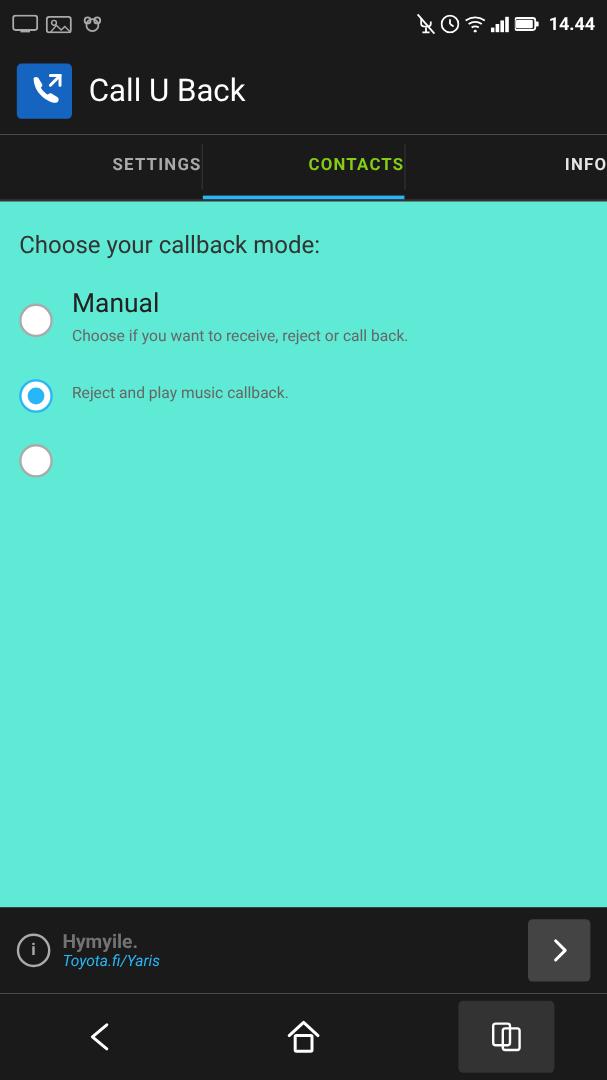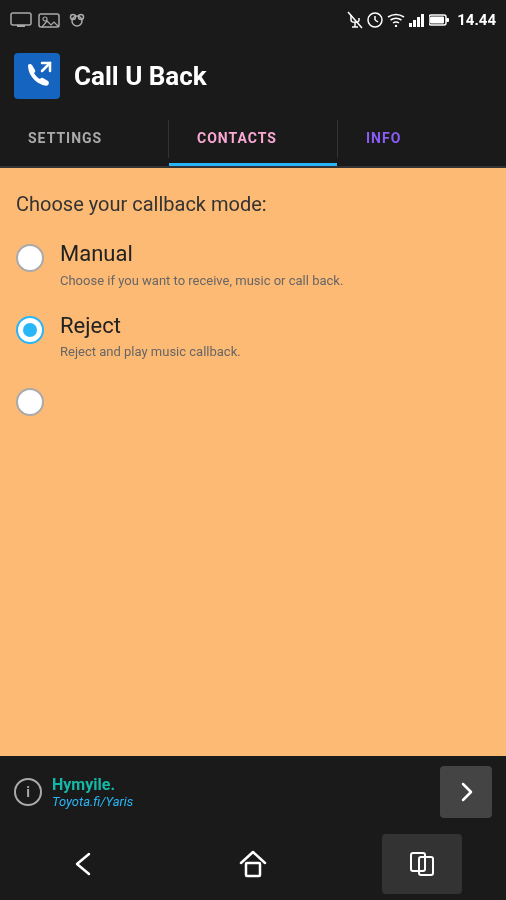--- a/index.html
+++ b/index.html
@@ -55,67 +55,66 @@
       align-items: center;
       justify-content: center;
     }
     .app-icon svg {
       width: 30px;
       height: 30px;
     }
     .app-title {
       color: white;
       font-size: 26px;
-      font-weight: 700;
+      font-weight: 400;
       text-align: center;
     }
 
     
     .tabs {
       width: 100%;
       height: 56px;
       background: #1a1a1a;
       display: flex;
       align-items: stretch;
       border-bottom: 2px solid #333;
     }
     .tab {
       flex: 1;
       display: flex;
       align-items: center;
-      justify-content: flex-start;
+      justify-content: flex-end;
       color: #aaa;
       font-size: 14px;
       font-weight: bold;
       letter-spacing: 1px;
       cursor: pointer;
       border-bottom: 3px solid transparent;
       text-transform: uppercase;
-      padding-left: 28px;
     }
     .tab.active {
-      color: #f9a8d4;
+      color: #84cc16;
       border-bottom: 3px solid #29b6f6;
     }
     .tab-divider {
       width: 1px;
       background: #333;
       margin: 8px 0;
     }
 
     .callback-title {
       font-size: 20px;
       color: #333;
       margin-bottom: 24px;
       font-weight: 400;
     }
 
     .option-row {
       display: flex;
-      align-items: flex-start;
+      align-items: center;
       margin-bottom: 22px;
       gap: 16px;
     }
 
     .radio-btn {
       width: 28px;
       height: 28px;
       border-radius: 50%;
       border: 2px solid #aaa;
       background: white;
@@ -178,21 +177,21 @@
       justify-content: center;
       font-size: 14px;
       font-weight: bold;
       flex-shrink: 0;
     }
     .ad-text-block {
       flex: 1;
       padding: 0 10px;
     }
     .ad-title {
-      color: #14b8a6;
+      color: #737373;
       font-size: 16px;
       font-weight: bold;
     }
     .ad-url {
       color: #29b6f6;
       font-size: 13px;
       font-style: italic;
     }
     .ad-arrow {
       width: 52px;
@@ -232,21 +231,21 @@
 
     
     svg { display: block; }
 
     .content-wrapper {
       position: absolute;
       top: 168px;
       left: 0;
       right: 0;
       bottom: 144px;
-      background: #fdba74;
+      background: #5eead4;
       padding: 24px 16px;
     }
   </style>
 </head>
 <body>
 
 <div class="status-bar">
   <div class="status-bar-left">
 
     <svg width="22" height="16" viewBox="0 0 22 16">
@@ -317,40 +316,39 @@
 
 <div class="tabs">
   <div class="tab" style="color:#aaa; border-bottom:3px solid transparent;">
     <span>SETTINGS</span>
   </div>
   <div class="tab-divider"></div>
   <div class="tab active">
     <span>CONTACTS</span>
   </div>
   <div class="tab-divider"></div>
-  <div class="tab" style="color:#8b5cf6; border-bottom:3px solid transparent;">
+  <div class="tab" style="color:#e5e5e5; border-bottom:3px solid transparent;">
     <span>INFO</span>
   </div>
 </div>
 
 <div class="content-wrapper">
   <div class="callback-title">Choose your callback mode:</div>
 
   <div class="option-row">
     <div class="radio-btn"></div>
     <div class="option-text-group">
       <span class="option-label">Manual</span>
-      <span class="option-desc">Choose if you want to receive, music or call back.</span>
+      <span class="option-desc">Choose if you want to receive, reject or call back.</span>
     </div>
   </div>
 
   <div class="option-row">
     <div class="radio-btn selected"></div>
     <div class="option-text-group">
-      <span class="option-label">Reject</span>
       <span class="option-desc">Reject and play music callback.</span>
     </div>
   </div>
 
   <div class="option-row">
     <div class="radio-btn"></div>
   </div>
 </div>
 
 <div class="ad-bar">

